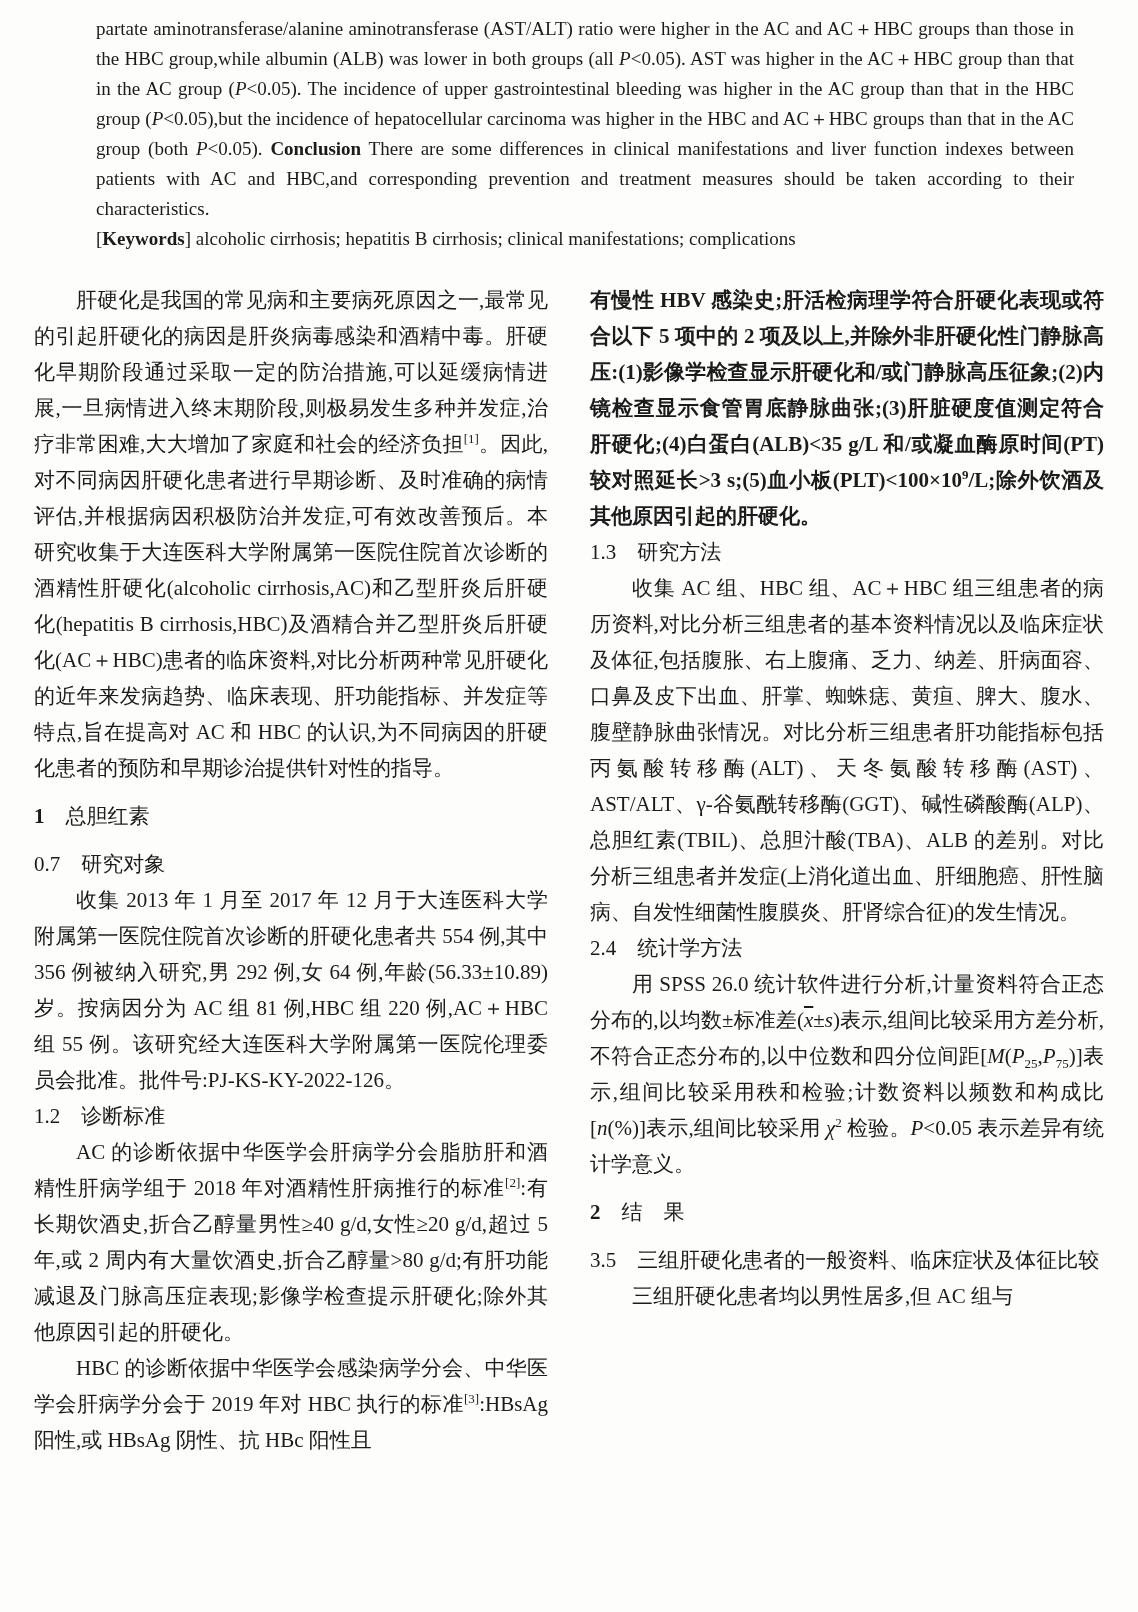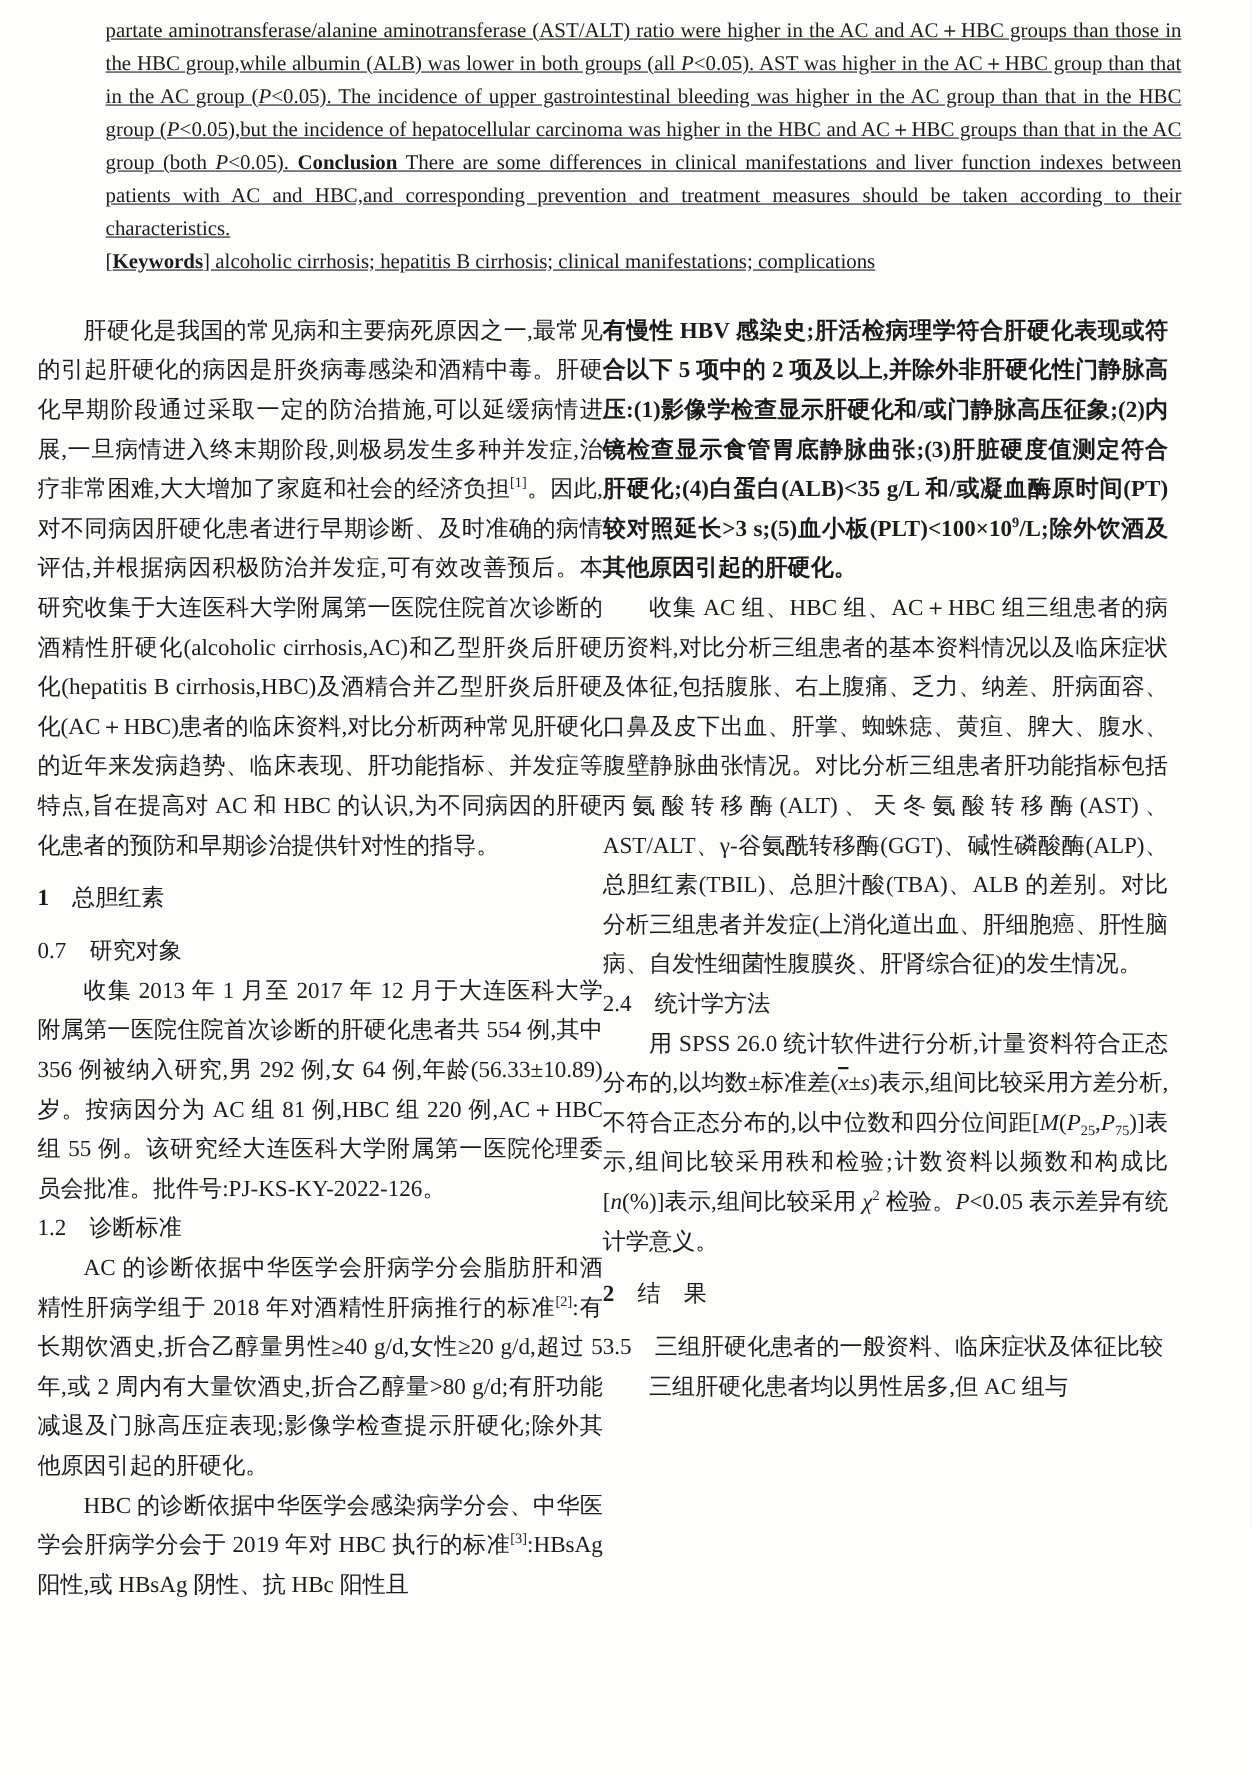--- a/index.html
+++ b/index.html
@@ -3,25 +3,25 @@
 <meta charset="utf-8">
 <style>
   html,body{margin:0;padding:0;background:#e8e8e8;}
   .page{
     width:1138px;height:1612px;margin:0 auto;background:#fdfdfc;color:#1b1b1b;
     font-family:"Liberation Serif","DejaVu Serif",serif;
     position:relative;overflow:hidden;box-sizing:border-box;
   }
   .abstract{
     padding:14px 64px 0 96px;
-    font-size:19px;line-height:30px;text-align:justify;text-decoration:underline;
+    font-size:19px;line-height:30px;text-align:justify;
   }
   .abs-para{margin:0;}
   .columns{
-    display:flex;padding:28px 34px 0 34px;box-sizing:border-box;
+    display:flex;gap:42px;padding:28px 34px 0 34px;box-sizing:border-box;
   }
   .col{
     width:514px;flex:0 0 514px;
     font-size:21px;line-height:36px;
     text-align:justify;text-justify:inter-ideograph;
   }
   .para{margin:0;text-indent:2em;}
   .para.noindent{text-indent:0;font-weight:bold;}
   .h1{margin:12px 0;text-indent:0;}
   .h2{margin:0;text-indent:0;}
@@ -47,20 +47,21 @@
       <p class="h1"><b>1</b><span>　总胆红素</span></p>
       <p class="h2">0.7　研究对象</p>
       <p class="para">收集 2013 年 1 月至 2017 年 12 月于大连医科大学附属第一医院住院首次诊断的肝硬化患者共 554 例,其中 356 例被纳入研究,男 292 例,女 64 例,年龄(56.33±10.89)岁。按病因分为 AC 组 81 例,HBC 组 220 例,AC＋HBC 组 55 例。该研究经大连医科大学附属第一医院伦理委员会批准。批件号:PJ-KS-KY-2022-126。</p>
       <p class="h2">1.2　诊断标准</p>
       <p class="para"><span>AC 的诊断依据中华医学会肝病学分会脂肪肝和酒精性肝病学组于 2018 年对酒精性肝病推行的标准</span><sup><span>[2]</span></sup><span>:有长期饮酒史,折合乙醇量男性≥40 g/d,女性≥20 g/d,超过 5 年,或 2 周内有大量饮酒史,折合乙醇量&gt;80 g/d;有肝功能减退及门脉高压症表现;影像学检查提示肝硬化;除外其他原因引起的肝硬化。</span></p>
       <p class="para"><span>HBC 的诊断依据中华医学会感染病学分会、中华医学会肝病学分会于 2019 年对 HBC 执行的标准</span><sup><span>[3]</span></sup><span>:HBsAg 阳性,或 HBsAg 阴性、抗 HBc 阳性且</span></p>
     </div>
 
     <div class="col">
       <p class="para noindent"><span>有慢性 HBV 感染史;肝活检病理学符合肝硬化表现或符合以下 5 项中的 2 项及以上,并除外非肝硬化性门静脉高压:(1)影像学检查显示肝硬化和/或门静脉高压征象;(2)内镜检查显示食管胃底静脉曲张;(3)肝脏硬度值测定符合肝硬化;(4)白蛋白(ALB)&lt;35 g/L 和/或凝血酶原时间(PT)较对照延长&gt;3 s;(5)血小板(PLT)&lt;100×10</span><sup><span>9</span></sup><span>/L;除外饮酒及其他原因引起的肝硬化。</span></p>
+      <p class="h2">1.3　研究方法</p>
       <p class="para">收集 AC 组、HBC 组、AC＋HBC 组三组患者的病历资料,对比分析三组患者的基本资料情况以及临床症状及体征,包括腹胀、右上腹痛、乏力、纳差、肝病面容、口鼻及皮下出血、肝掌、蜘蛛痣、黄疸、脾大、腹水、腹壁静脉曲张情况。对比分析三组患者肝功能指标包括丙氨酸转移酶(ALT)、天冬氨酸转移酶(AST)、AST/ALT、γ-谷氨酰转移酶(GGT)、碱性磷酸酶(ALP)、总胆红素(TBIL)、总胆汁酸(TBA)、ALB 的差别。对比分析三组患者并发症(上消化道出血、肝细胞癌、肝性脑病、自发性细菌性腹膜炎、肝肾综合征)的发生情况。</p>
       <p class="h2">2.4　统计学方法</p>
       <p class="para"><span>用 SPSS 26.0 统计软件进行分析,计量资料符合正态分布的,以均数±标准差(</span><i class="ov">x</i><span>±</span><i>s</i><span>)表示,组间比较采用方差分析,不符合正态分布的,以中位数和四分位间距[</span><i>M</i><span>(</span><i>P</i><sub><span>25</span></sub><span>,</span><i>P</i><sub><span>75</span></sub><span>)]表示,组间比较采用秩和检验;计数资料以频数和构成比[</span><i>n</i><span>(%)]表示,组间比较采用 </span><i>χ</i><sup><span>2</span></sup><span> 检验。</span><i>P</i><span>&lt;0.05 表示差异有统计学意义。</span></p>
       <p class="h1"><b>2</b><span>　结　果</span></p>
       <p class="h2 spaced">3.5　三组肝硬化患者的一般资料、临床症状及体征比较</p>
       <p class="para">三组肝硬化患者均以男性居多,但 AC 组与</p>
     </div>
 
   </div>
 </div>

